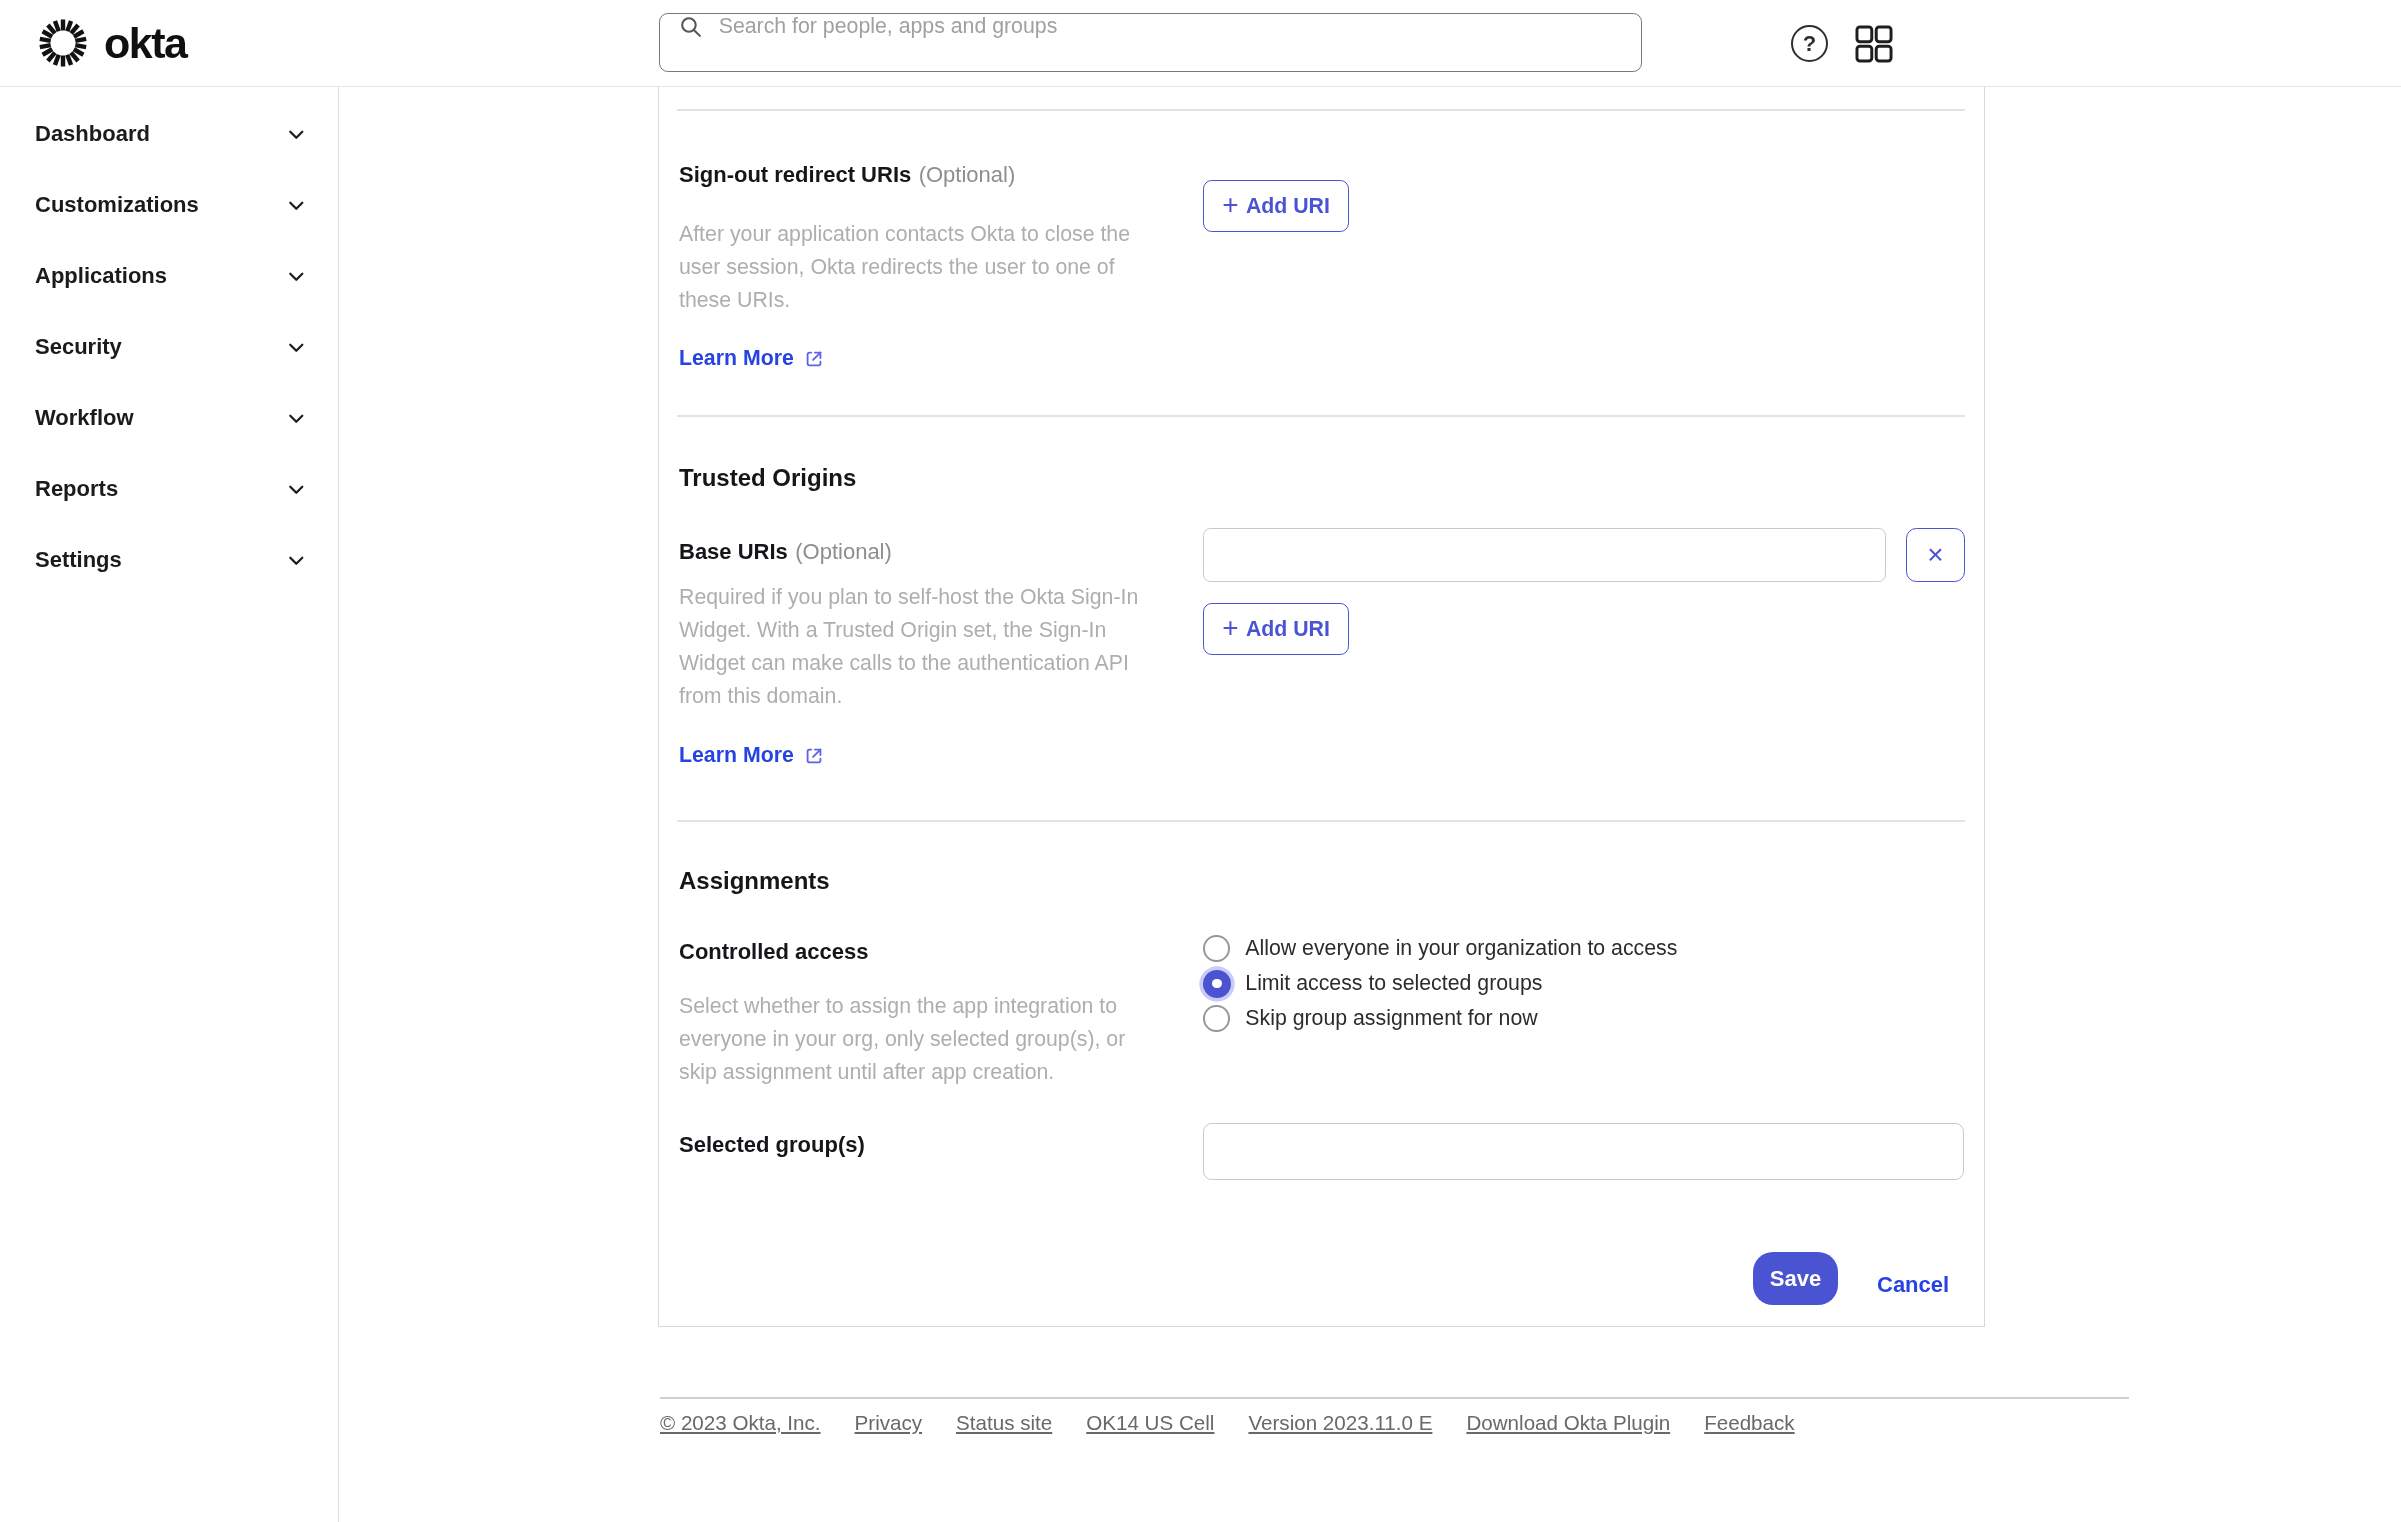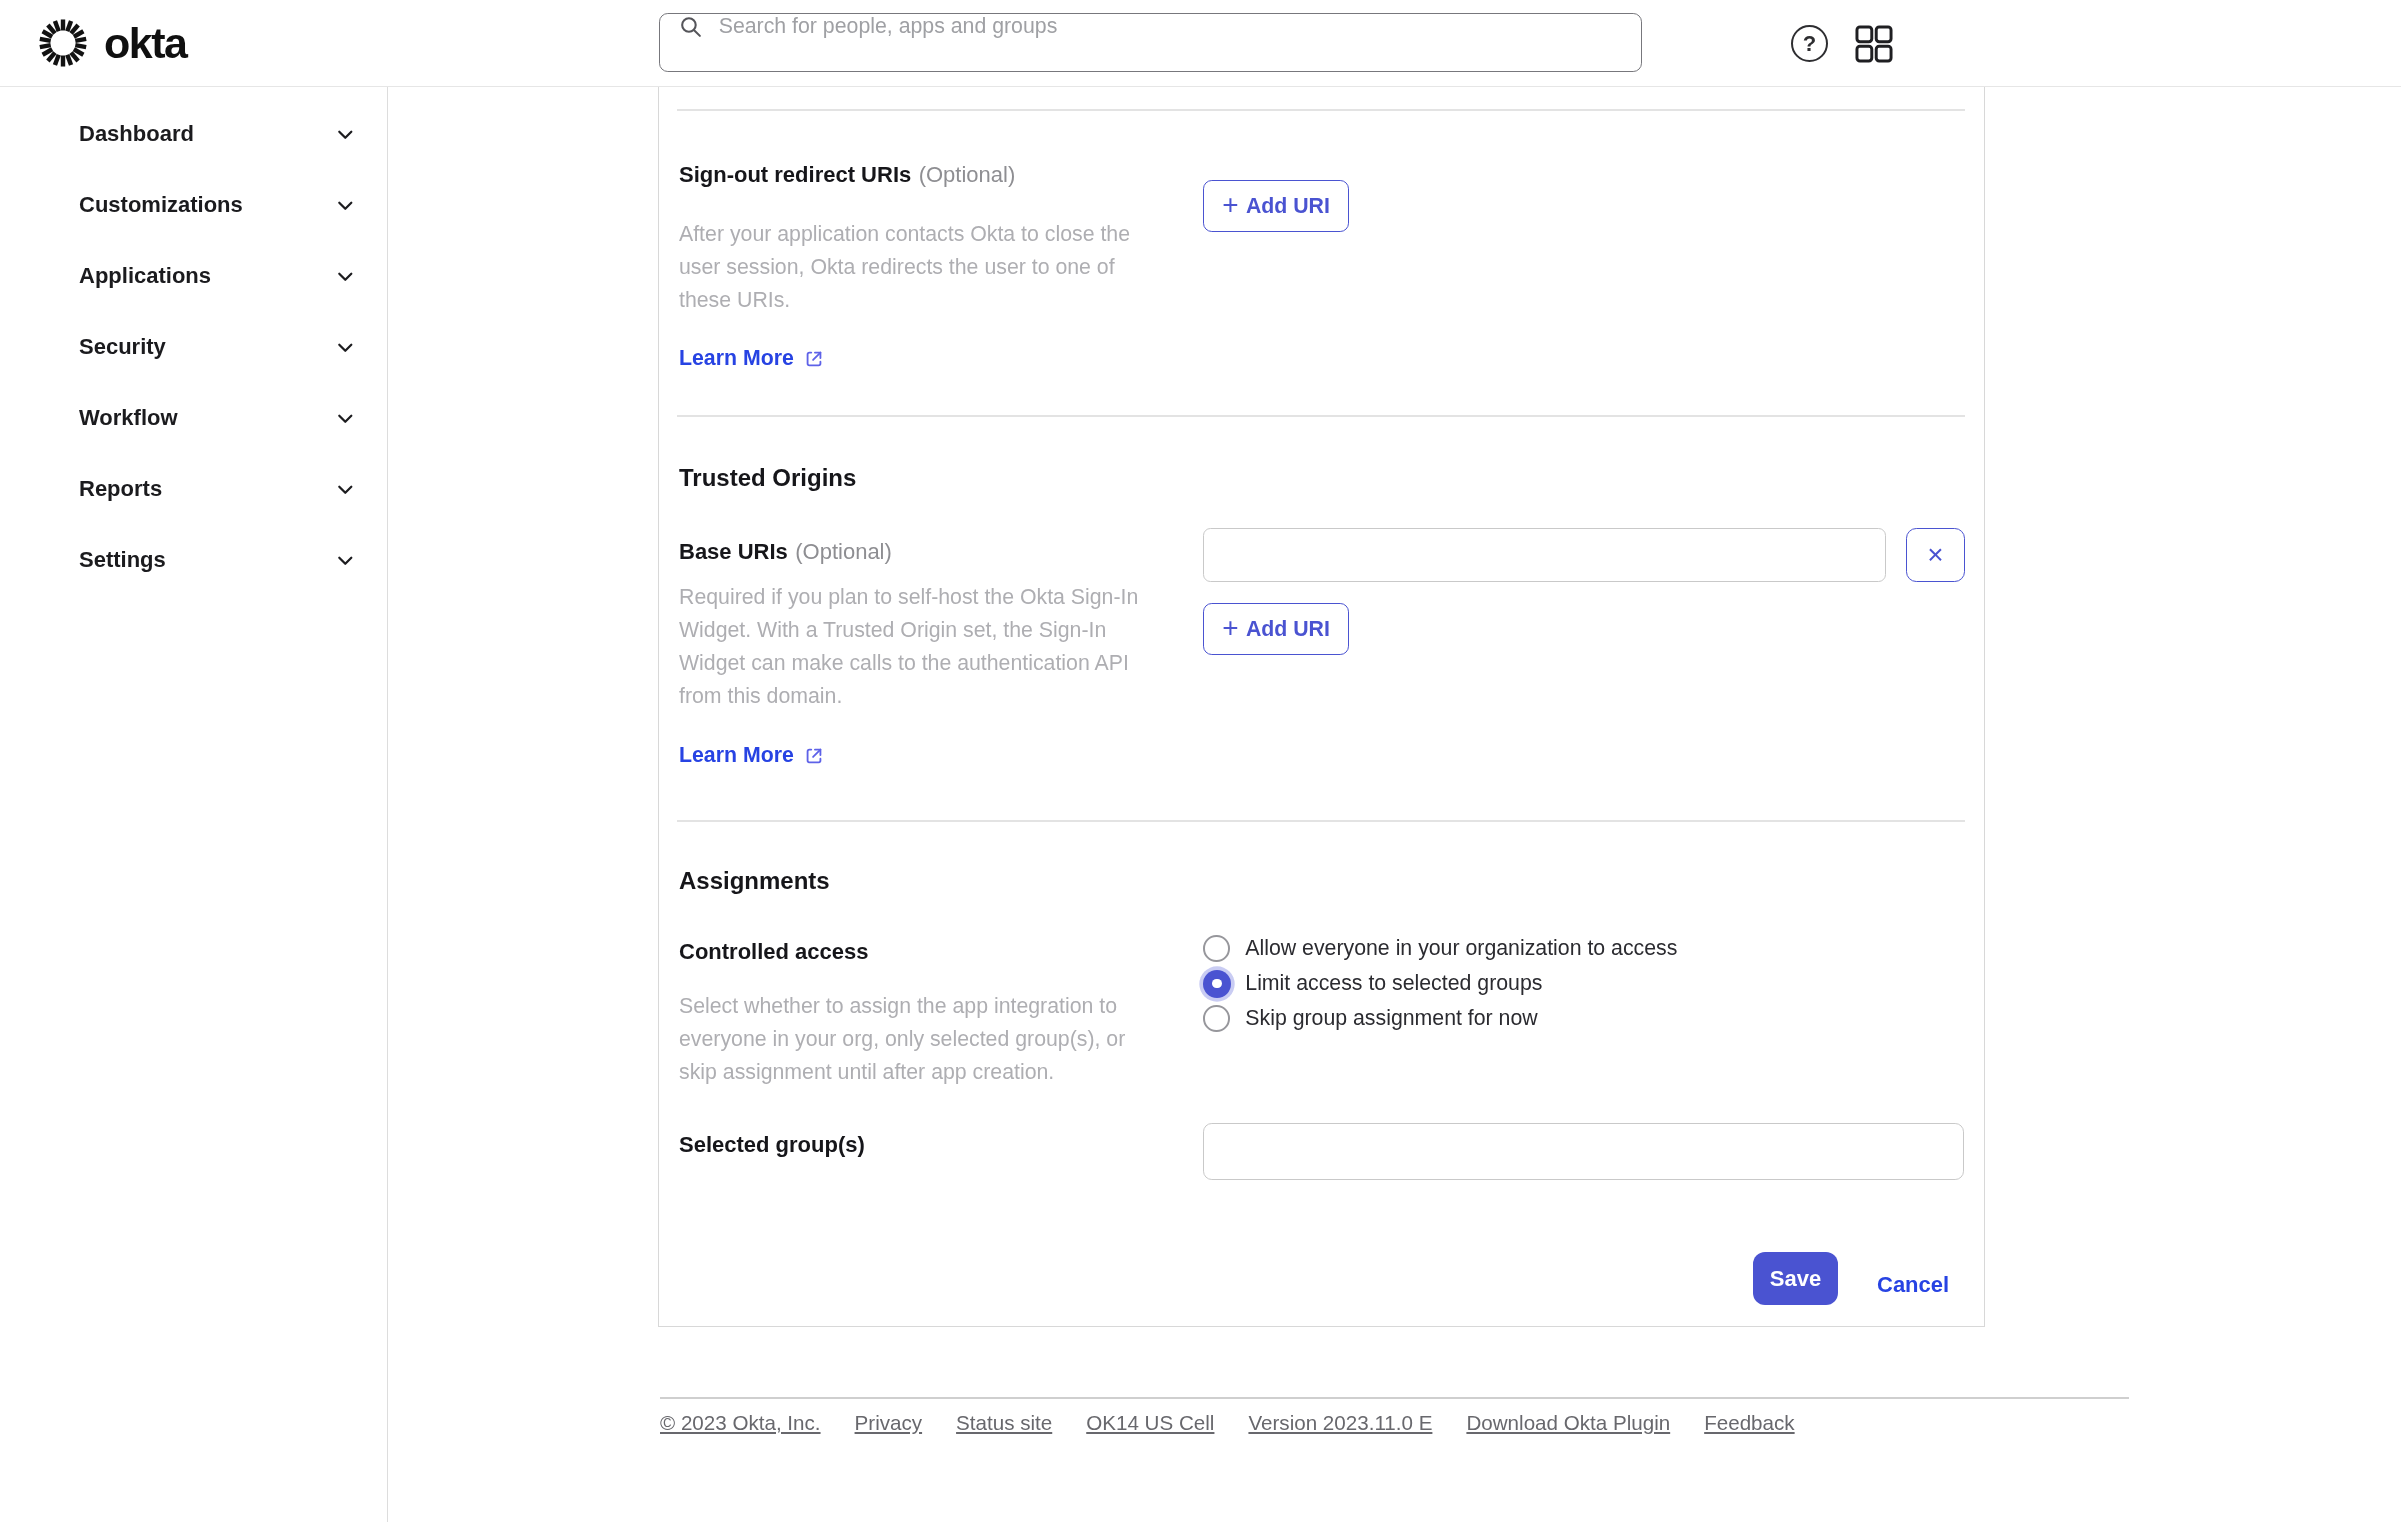--- a/index.html
+++ b/index.html
@@ -18,21 +18,21 @@
   .brand{position:absolute;left:38px;top:10.3px;height:66px;display:flex;align-items:center;gap:16px;}
   .wordmark{font-size:43px;font-weight:700;letter-spacing:-1.5px;color:#101010;line-height:1;}
   .search{position:absolute;left:659px;top:13.2px;width:983px;height:59px;border:1.5px solid #77777c;border-radius:8.8px;background:#fff;display:flex;align-items:flex-start;padding:0 17.7px;}
   .search svg{flex:0 0 auto;margin-right:16px;}
   .search input{flex:1;border:none;outline:none;font-family:"Liberation Sans",sans-serif;font-size:21.3px;color:#2c2c30;background:transparent;}
   .search input::placeholder{color:#9fa0a4;}
   .help-btn{position:absolute;left:1791px;top:25px;width:37px;height:37px;border:2.2px solid #2e2e31;border-radius:50%;display:flex;align-items:center;justify-content:center;font-size:22px;font-weight:700;color:#2e2e31;background:#fff;cursor:pointer;}
   .grid-btn{position:absolute;left:1854px;top:23.5px;width:40px;height:40px;background:#fff;border:none;cursor:pointer;padding:0;}
 
   
-  .sidebar{position:absolute;left:0;top:87px;width:388px;height:1436px;background:#fff;border-right:1.5px solid #dddddd;padding-top:11.8px;padding-left:44px;}
+  .sidebar{position:absolute;left:0;top:87px;width:339px;height:1436px;background:#fff;border-right:1.5px solid #dddddd;padding-top:11.8px;}
   .side-item{height:71px;display:flex;align-items:center;justify-content:space-between;padding:0 31px 0 35px;cursor:pointer;}
   .side-item .lbl{font-size:22px;font-weight:700;color:#1b1b1e;}
 
   
   .card{position:absolute;left:658px;top:87px;width:1327px;height:1240px;background:#fff;border:1.5px solid #d8d8d8;border-top:none;}
   .divider{position:absolute;left:18.4px;right:19px;height:1.5px;background:#e3e3e3;}
   .sec-label{position:absolute;left:20px;font-size:22px;font-weight:700;color:#16161a;}
   .sec-label .opt{font-weight:400;color:#8e8e92;margin-left:7.4px;}
   .sec-heading{position:absolute;left:20px;font-size:24px;font-weight:700;color:#16161a;}
   .desc{position:absolute;left:20px;width:489px;font-size:21.3px;line-height:33px;color:#aeaeb2;}
@@ -44,21 +44,21 @@
   .close-btn{position:absolute;left:1247px;top:441px;width:59px;height:54px;background:#fff;border:1.5px solid var(--primary);border-radius:10.3px;color:var(--primary);font-size:28px;line-height:1;display:flex;align-items:center;justify-content:center;cursor:pointer;}
   .radio-group{position:absolute;left:544px;top:844px;}
   .radio-row{height:35px;display:flex;align-items:center;cursor:pointer;}
   .radio-box{width:32px;display:flex;justify-content:flex-start;}
   .radio{width:26.5px;height:26.5px;border:2.2px solid #97979c;border-radius:50%;background:#fff;display:flex;align-items:center;justify-content:center;}
   .radio .dot{display:none;}
   .radio.checked{width:28px;height:28px;border:none;background:var(--primary);box-shadow:0 0 0 3.7px var(--halo);}
   .radio.checked .dot{display:block;width:9.6px;height:9.6px;background:#fff;border-radius:50%;}
   .radio-row .rlabel{font-size:21.3px;color:#2b2b30;margin-left:10.3px;}
   .groups-input{position:absolute;left:544px;top:1036px;width:761px;height:57px;border-radius:8.8px;}
-  .save-btn{position:absolute;left:1094px;top:1165px;width:85px;height:53px;background:var(--primary);border:none;border-radius:12px;color:#ffffff;font-family:"Liberation Sans",sans-serif;font-size:22px;font-weight:700;cursor:pointer;}
+  .save-btn{position:absolute;left:1094px;top:1165px;width:85px;height:53px;background:var(--primary);border:none;border-radius:20px;color:#ffffff;font-family:"Liberation Sans",sans-serif;font-size:22px;font-weight:700;cursor:pointer;}
   .cancel-link{position:absolute;left:1218px;top:1171px;height:53px;line-height:53px;font-size:22px;font-weight:700;color:var(--link);text-decoration:none;cursor:pointer;}
 
   
   .footer-divider{position:absolute;left:660px;top:1397px;width:1469px;height:1.5px;background:#cfcfcf;}
   .footer{position:absolute;left:660px;top:1411px;display:flex;gap:34px;align-items:center;font-size:20.6px;color:#68686d;text-decoration:underline;}
   .footer a{color:#68686d;text-decoration:none;cursor:pointer;}
 </style>
 </head>
 <body>
 

